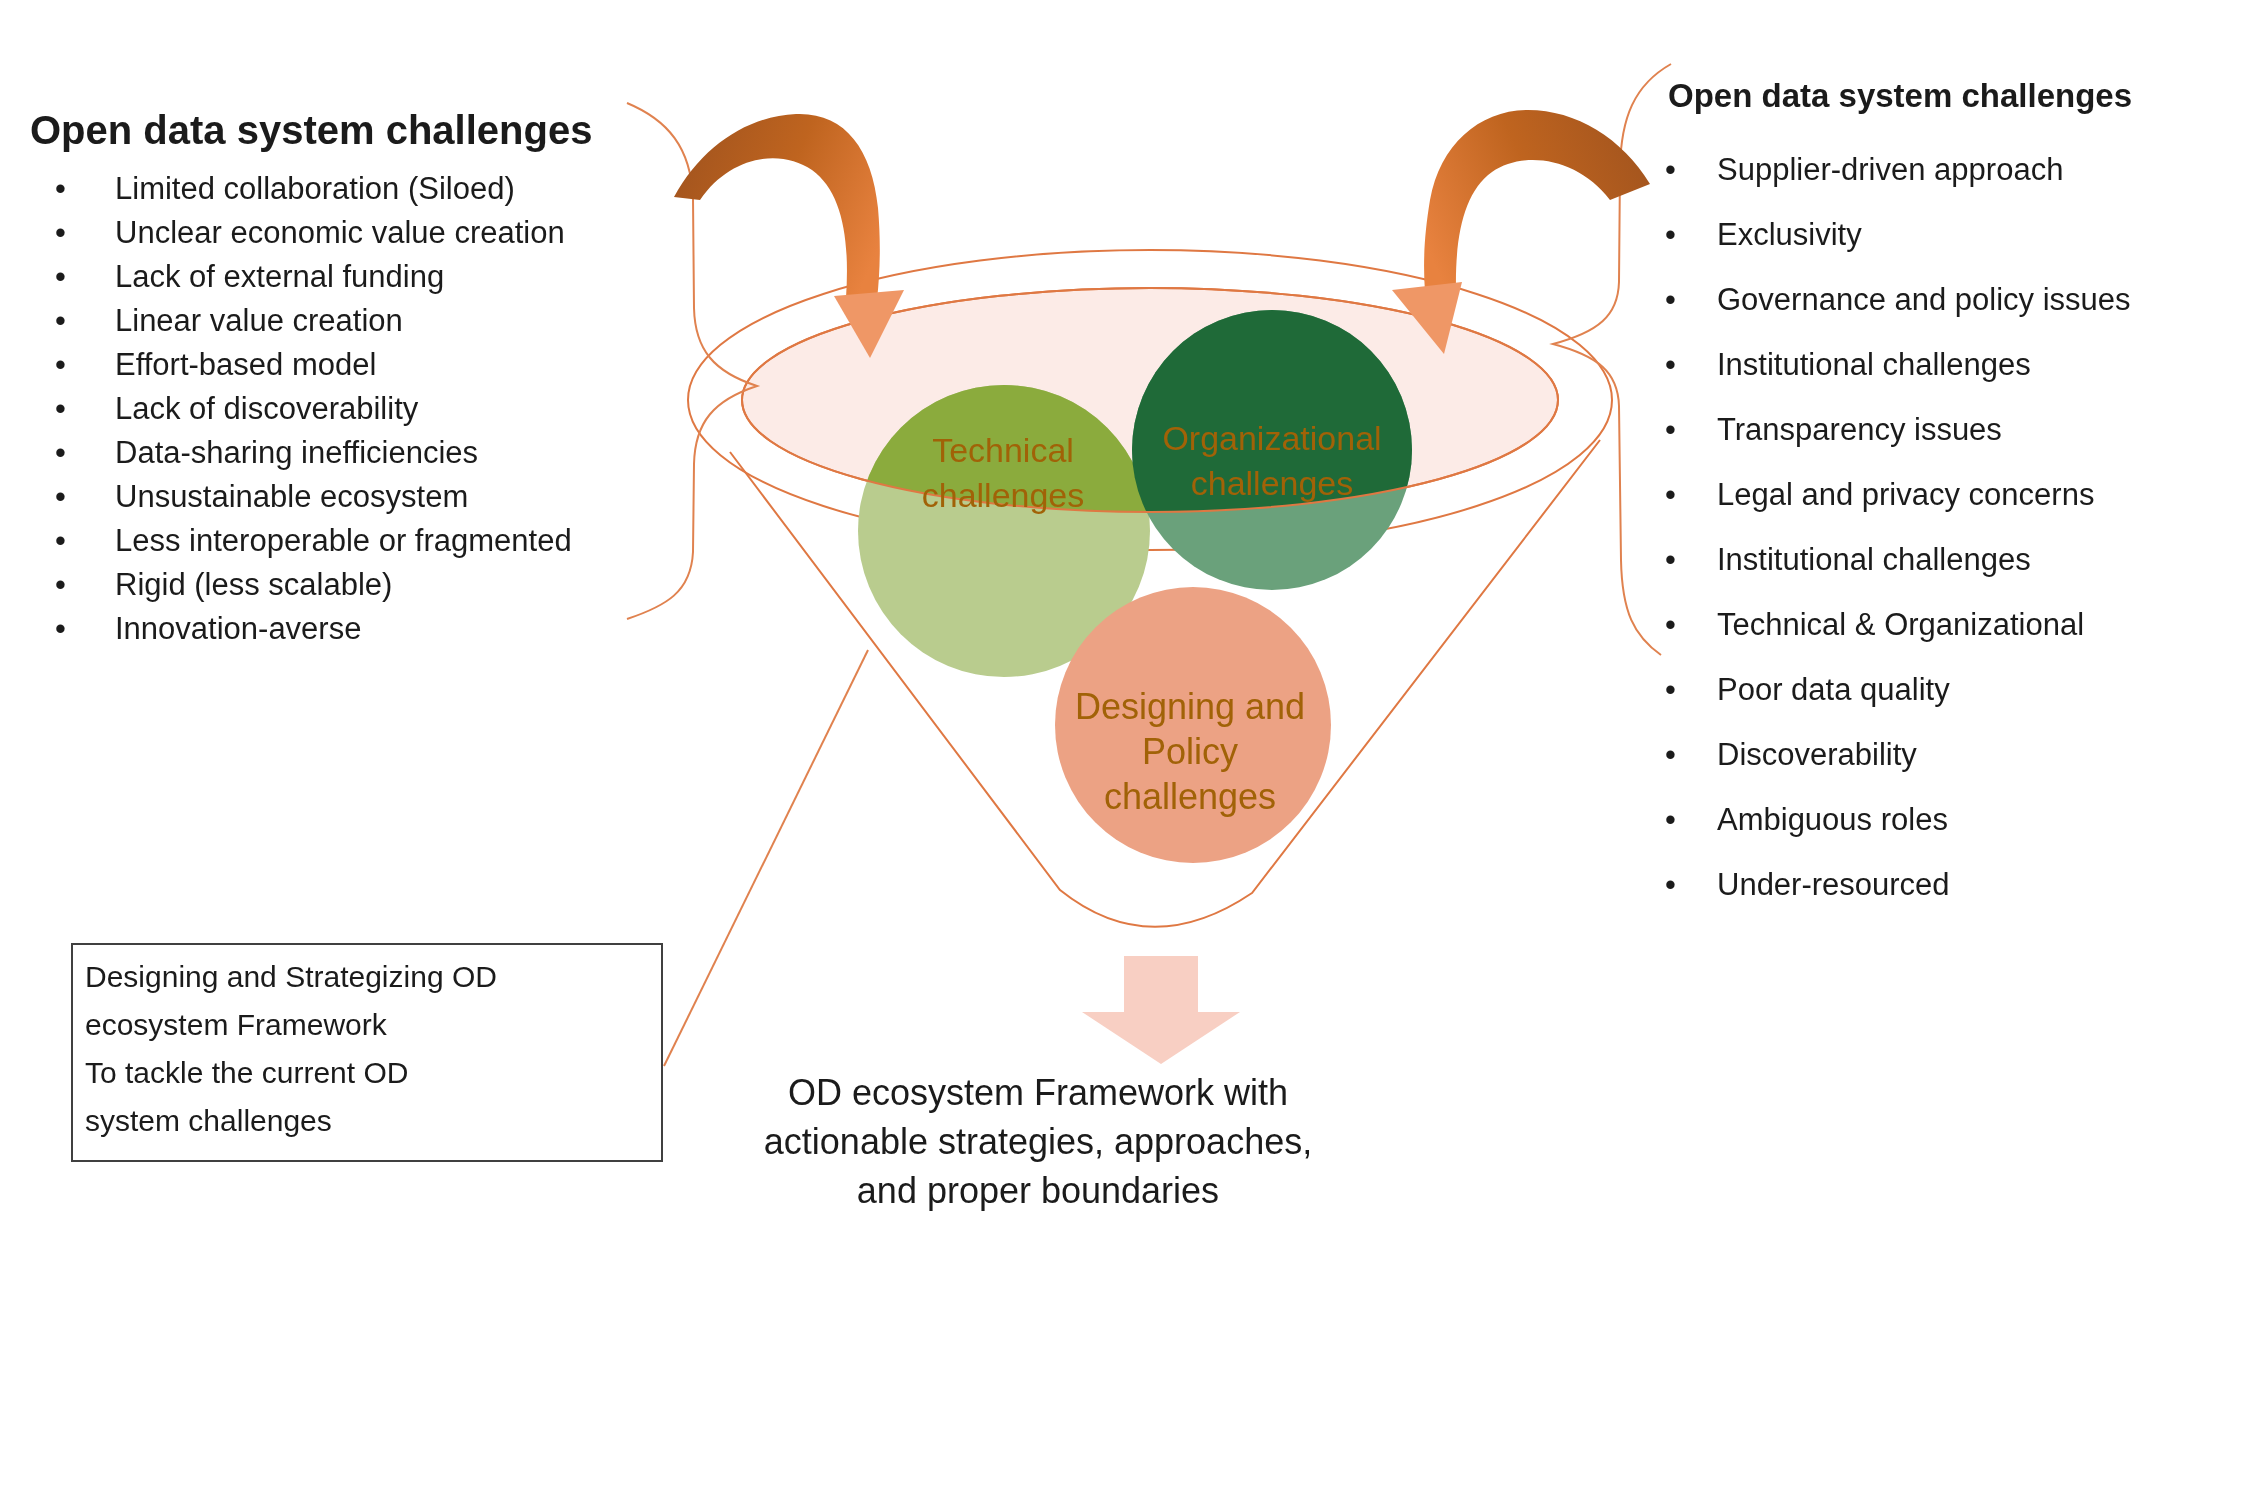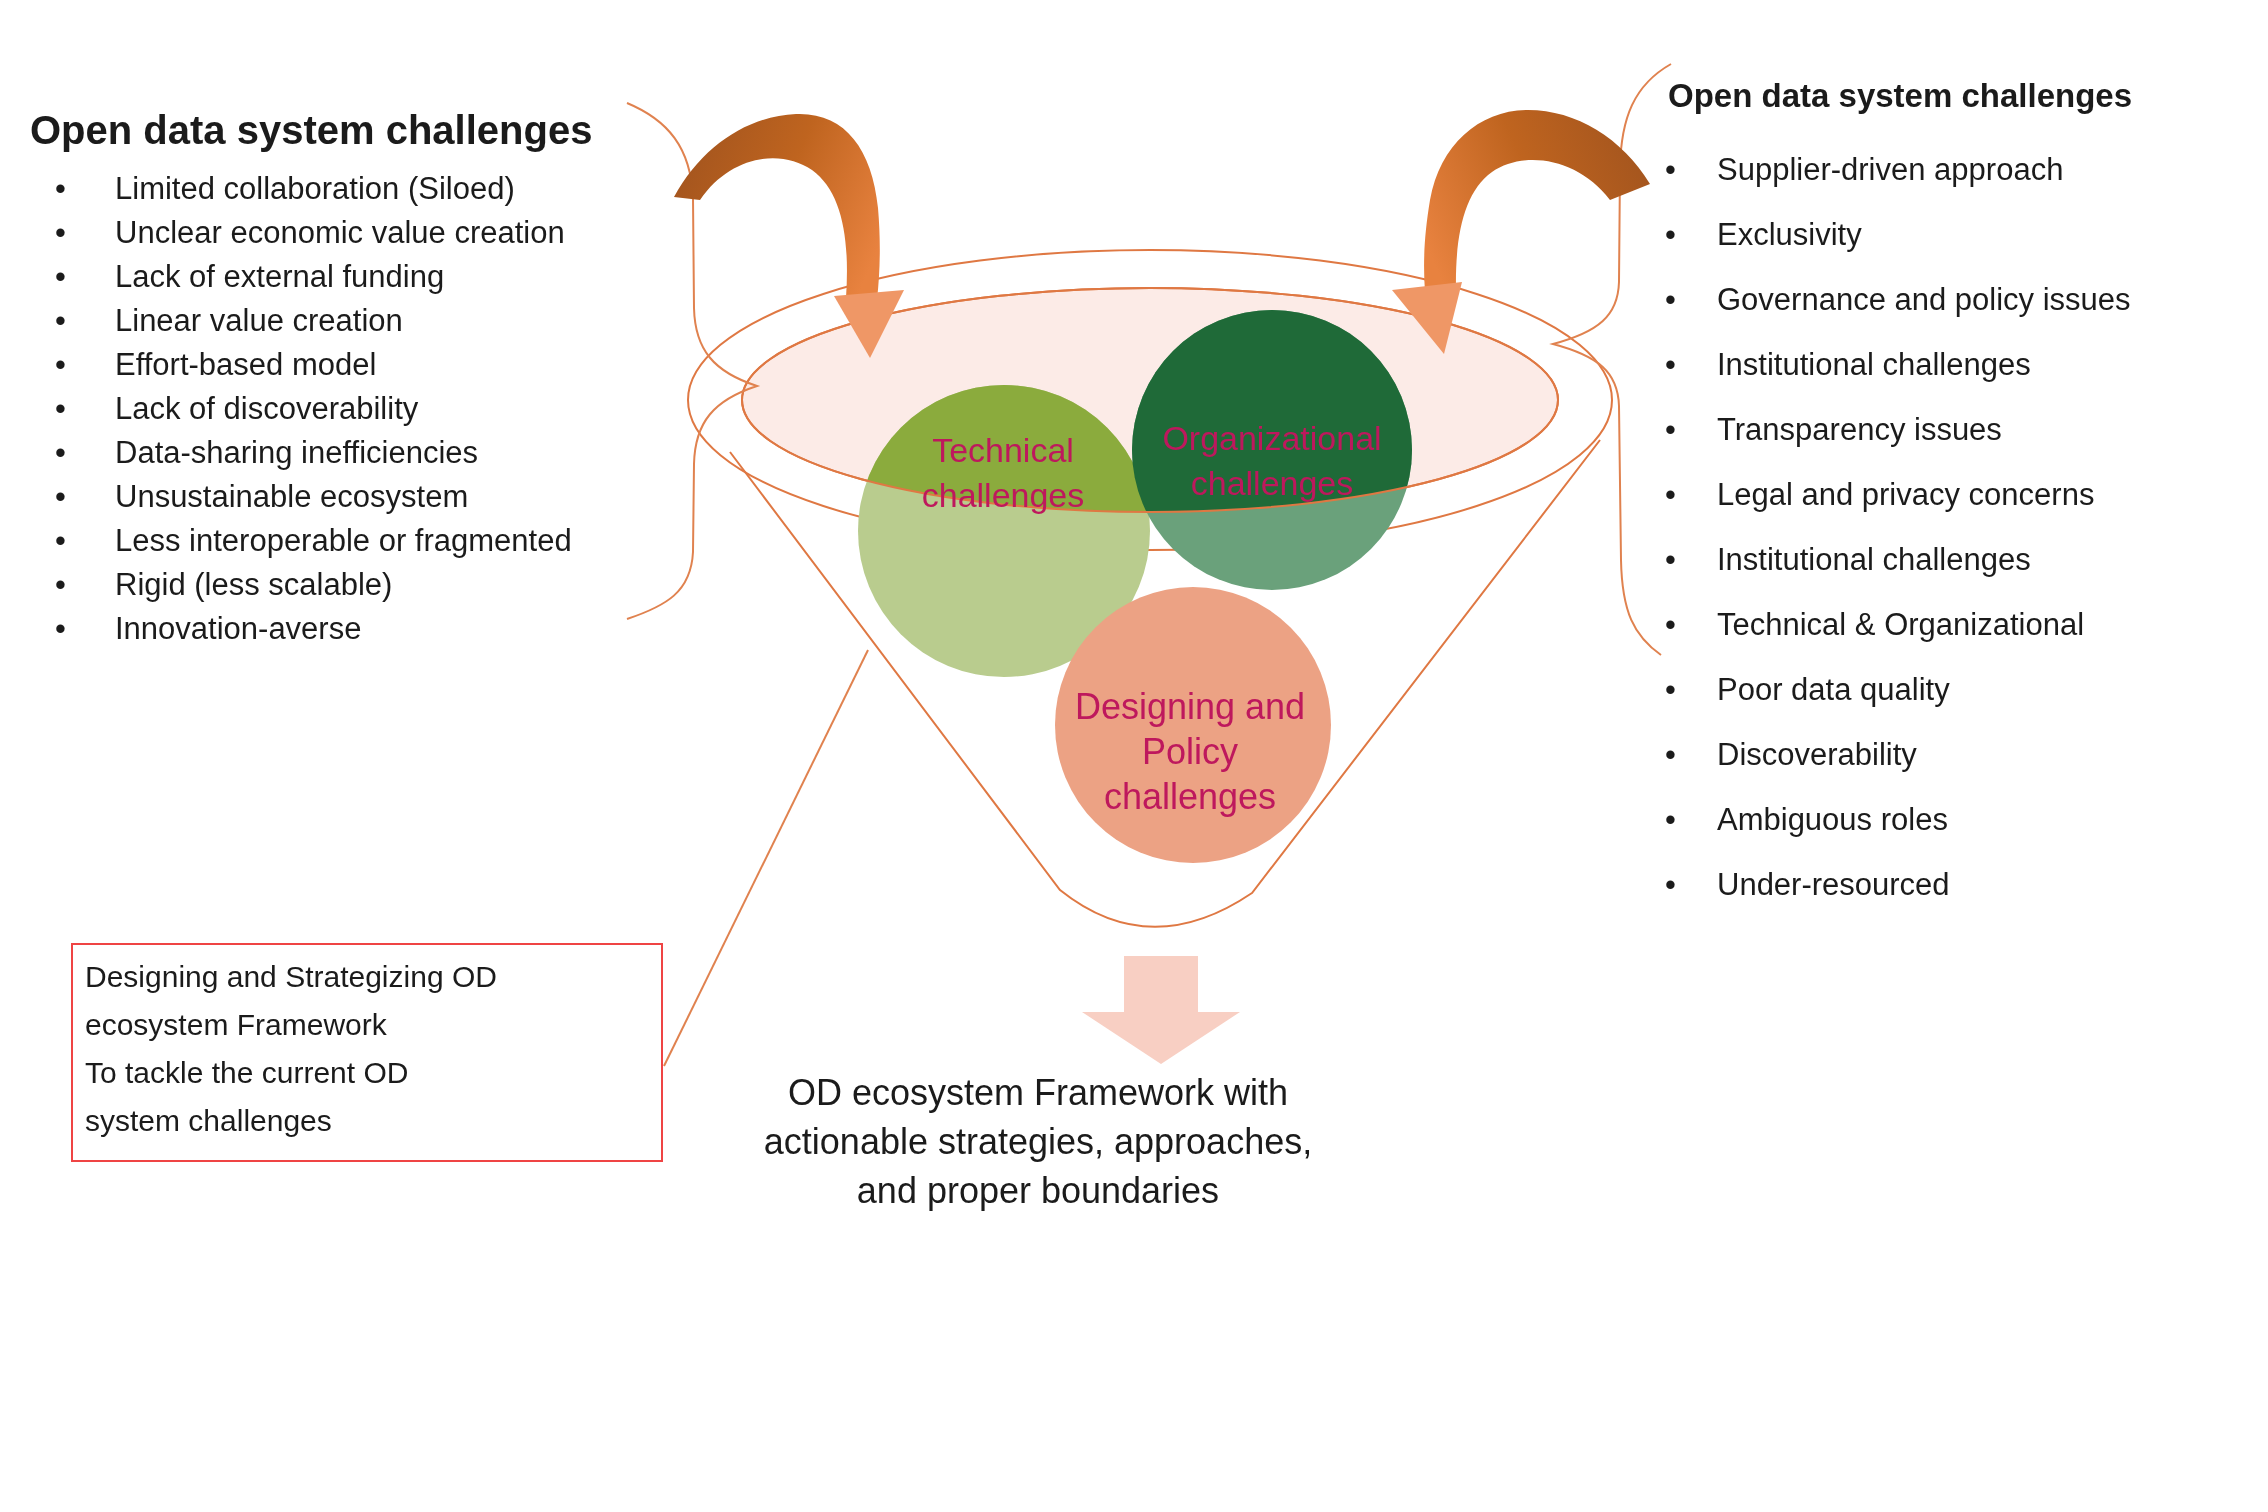--- a/index.html
+++ b/index.html
@@ -16,29 +16,29 @@
   ul.bullets{position:absolute;margin:0;padding:0;list-style:none;}
   ul.bullets li{position:relative;white-space:nowrap;}
   #left-list{left:55px;top:167px;font-size:31px;}
   #left-list li{height:44px;line-height:44px;padding-left:60px;}
   #right-list{left:1665px;top:127px;font-size:31px;}
   #right-list li{height:45px;line-height:45px;padding-left:52px;margin-top:20px;}
   ul.bullets li::before{content:"\2022";position:absolute;left:0;top:0;}
 
   .circle-label{
     position:absolute;transform:translate(-50%,-50%);
-    text-align:center;color:#be185d;white-space:nowrap;
+    text-align:center;color:#a16207;white-space:nowrap;
   }
   #technical-label{left:1003px;top:473px;font-size:34px;line-height:45px;}
   #organizational-label{left:1272px;top:461px;font-size:34px;line-height:45px;}
   #governance-label{left:1190px;top:751px;font-size:36px;line-height:45px;}
 
   .strategy-box{
     position:absolute;left:71px;top:943px;width:592px;height:219px;
-    border:2px solid #ef4444;box-sizing:border-box;
+    border:2px solid #404040;box-sizing:border-box;
     padding:8px 12px;font-size:30px;line-height:48px;white-space:nowrap;
   }
 
   .output-text{
     position:absolute;left:1038px;top:1141px;transform:translate(-50%,-50%);
     text-align:center;font-size:36px;line-height:49px;white-space:nowrap;
   }
 </style>
 </head>
 <body>

